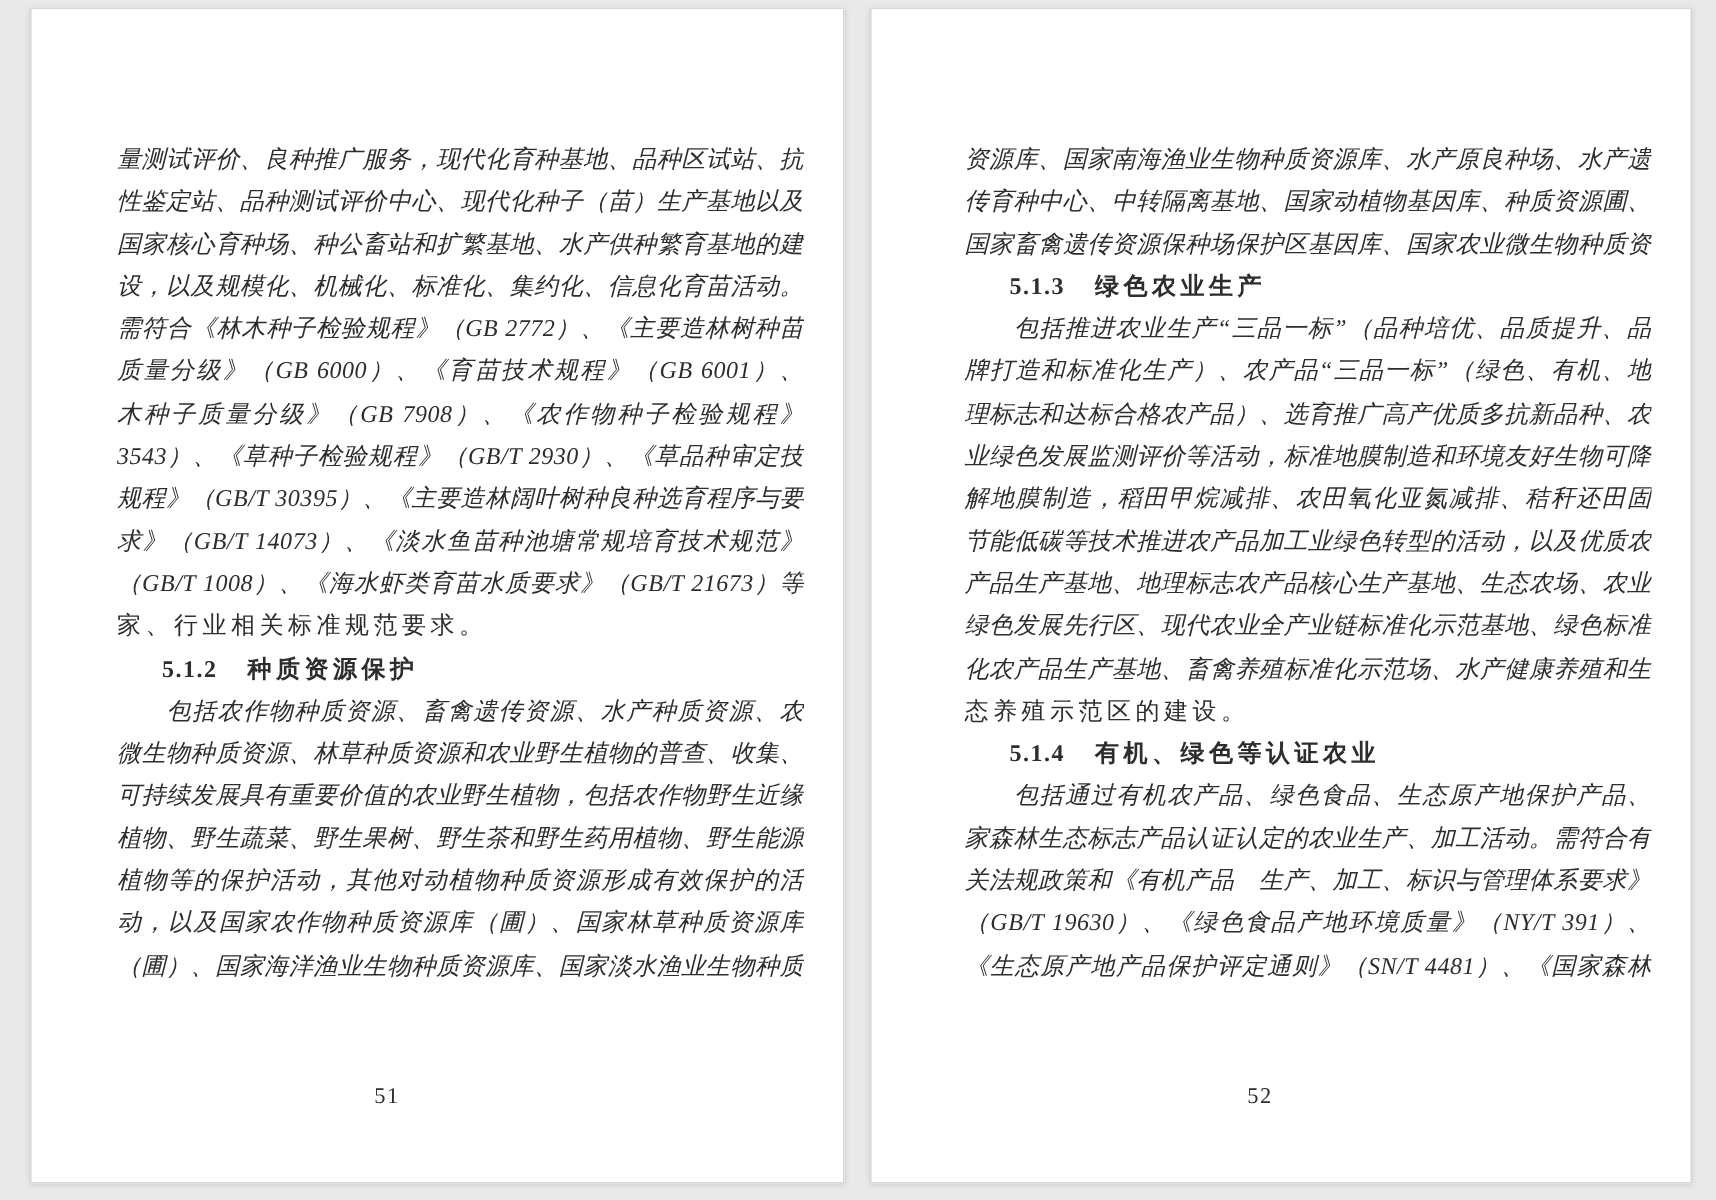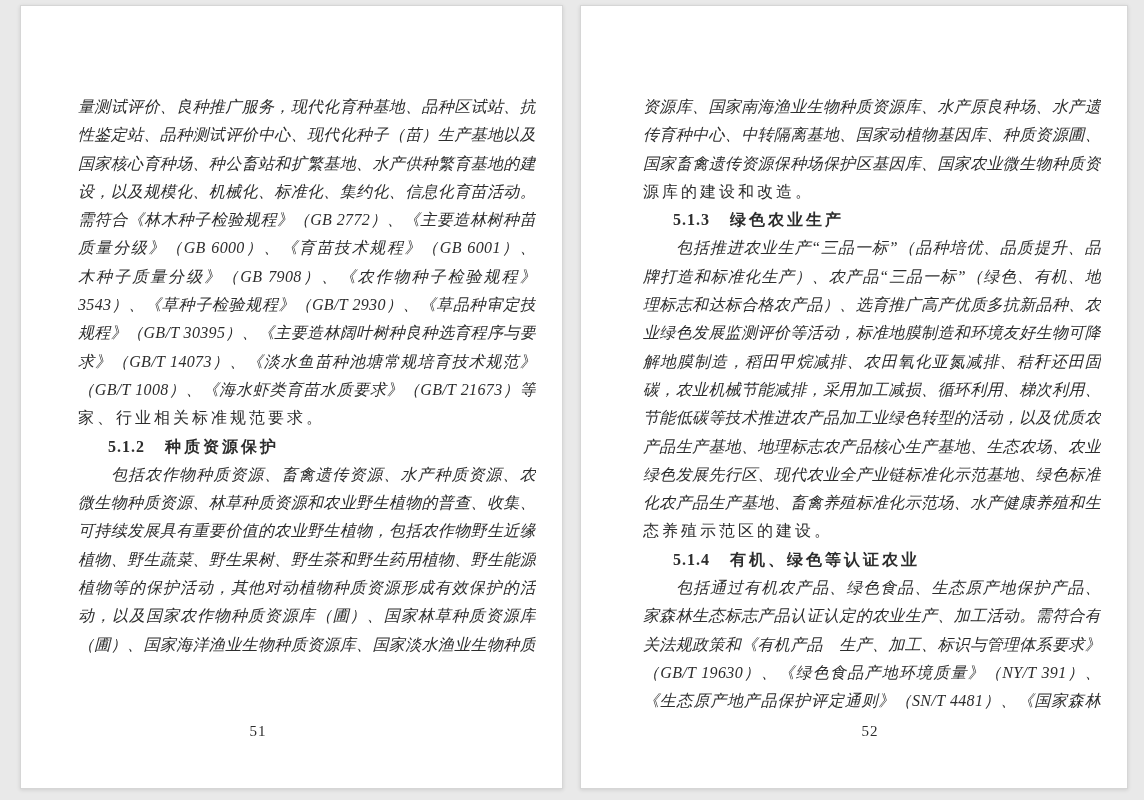--- a/index.html
+++ b/index.html
@@ -54,21 +54,21 @@
   }
   .head .ht{margin-left:20px;letter-spacing:3px;}
   .pagenum{
     position:absolute;top:701px;
     font-size:15px;color:var(--ink);
     transform:translateX(-50%);
     letter-spacing:1px;
     margin-top:16px;
   }
   .pleft .pagenum{left:237px;}
-  .pright .pagenum{left:289px;}
+  .pright .pagenum{left:259px;}
 </style>
 </head>
 <body>
 
 <div>
 
   <div class="page pleft">
     <div class="textblock">
       <div class="line fill">量测试评价、良种推广服务，现代化育种基地、品种区试站、抗</div>
       <div class="line fill">性鉴定站、品种测试评价中心、现代化种子（苗）生产基地以及</div>
@@ -92,28 +92,26 @@
       <div class="line fill">（圃）、国家海洋渔业生物种质资源库、国家淡水渔业生物种质</div>
     </div>
     <div class="pagenum">51</div>
   </div>
 
   <div class="page pright">
     <div class="textblock">
       <div class="line fill">资源库、国家南海渔业生物种质资源库、水产原良种场、水产遗</div>
       <div class="line fill">传育种中心、中转隔离基地、国家动植物基因库、种质资源圃、</div>
       <div class="line fill">国家畜禽遗传资源保种场保护区基因库、国家农业微生物种质资</div>
-      <div class="line end">源库的建设和改造。</div>
       <div class="line head"><span>5.1.3</span><span class="ht">绿色农业生产</span></div>
       <div class="line fill indent">包括推进农业生产“三品一标”（品种培优、品质提升、品</div>
       <div class="line fill">牌打造和标准化生产）、农产品“三品一标”（绿色、有机、地</div>
       <div class="line fill">理标志和达标合格农产品）、选育推广高产优质多抗新品种、农</div>
       <div class="line fill">业绿色发展监测评价等活动，标准地膜制造和环境友好生物可降</div>
       <div class="line fill">解地膜制造，稻田甲烷减排、农田氧化亚氮减排、秸秆还田固</div>
-      <div class="line fill">碳，农业机械节能减排，采用加工减损、循环利用、梯次利用、</div>
       <div class="line fill">节能低碳等技术推进农产品加工业绿色转型的活动，以及优质农</div>
       <div class="line fill">产品生产基地、地理标志农产品核心生产基地、生态农场、农业</div>
       <div class="line fill">绿色发展先行区、现代农业全产业链标准化示范基地、绿色标准</div>
       <div class="line fill">化农产品生产基地、畜禽养殖标准化示范场、水产健康养殖和生</div>
       <div class="line end">态养殖示范区的建设。</div>
       <div class="line head"><span>5.1.4</span><span class="ht">有机、绿色等认证农业</span></div>
       <div class="line fill indent">包括通过有机农产品、绿色食品、生态原产地保护产品、国</div>
       <div class="line fill">家森林生态标志产品认证认定的农业生产、加工活动。需符合有</div>
       <div class="line fill">关法规政策和《有机产品　生产、加工、标识与管理体系要求》</div>
       <div class="line fill">（GB/T 19630）、《绿色食品产地环境质量》（NY/T 391）、</div>

